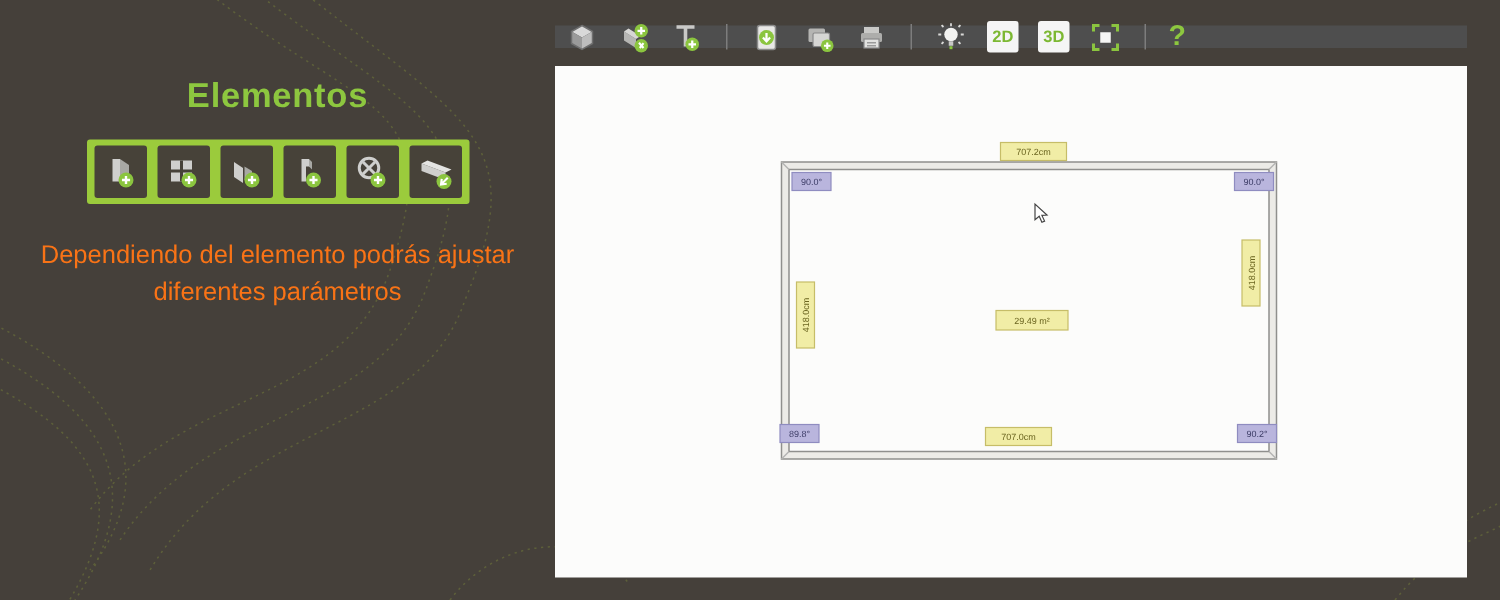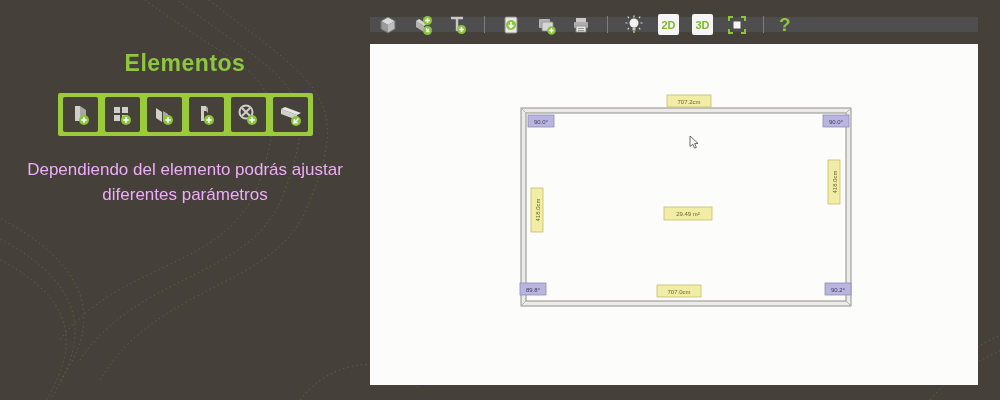--- a/index.html
+++ b/index.html
@@ -28,21 +28,21 @@
     margin-top:16px;background:#9bcb3c;border-radius:2px;
     padding:4px 5px;display:flex;gap:7px;
   }
   .el-btn{
     width:35px;height:35px;background:#474239;border-radius:2px;
     display:flex;align-items:center;justify-content:center;position:relative;
     cursor:pointer;
   }
   .el-btn svg{display:block;}
   .panel-par2{
-    margin:22px 20px 0 20px;font-size:17px;line-height:1.45;color:#f0abfc;
+    margin:22px 20px 0 20px;font-size:17px;line-height:1.45;color:#f97316;
   }
 
   
   .toolbar{
     position:absolute;left:370px;top:17px;width:608px;height:15px;z-index:2;
     background:#4e4e4e;display:flex;align-items:center;padding-left:7px;
     box-sizing:border-box;gap:13px;
   }
   .tb-icon{width:22px;height:22px;display:flex;align-items:center;justify-content:center;cursor:pointer;flex:0 0 auto;}
   .tb-sep{width:1px;height:17px;background:#7d7d7d;flex:0 0 auto;margin:0 2px;}

